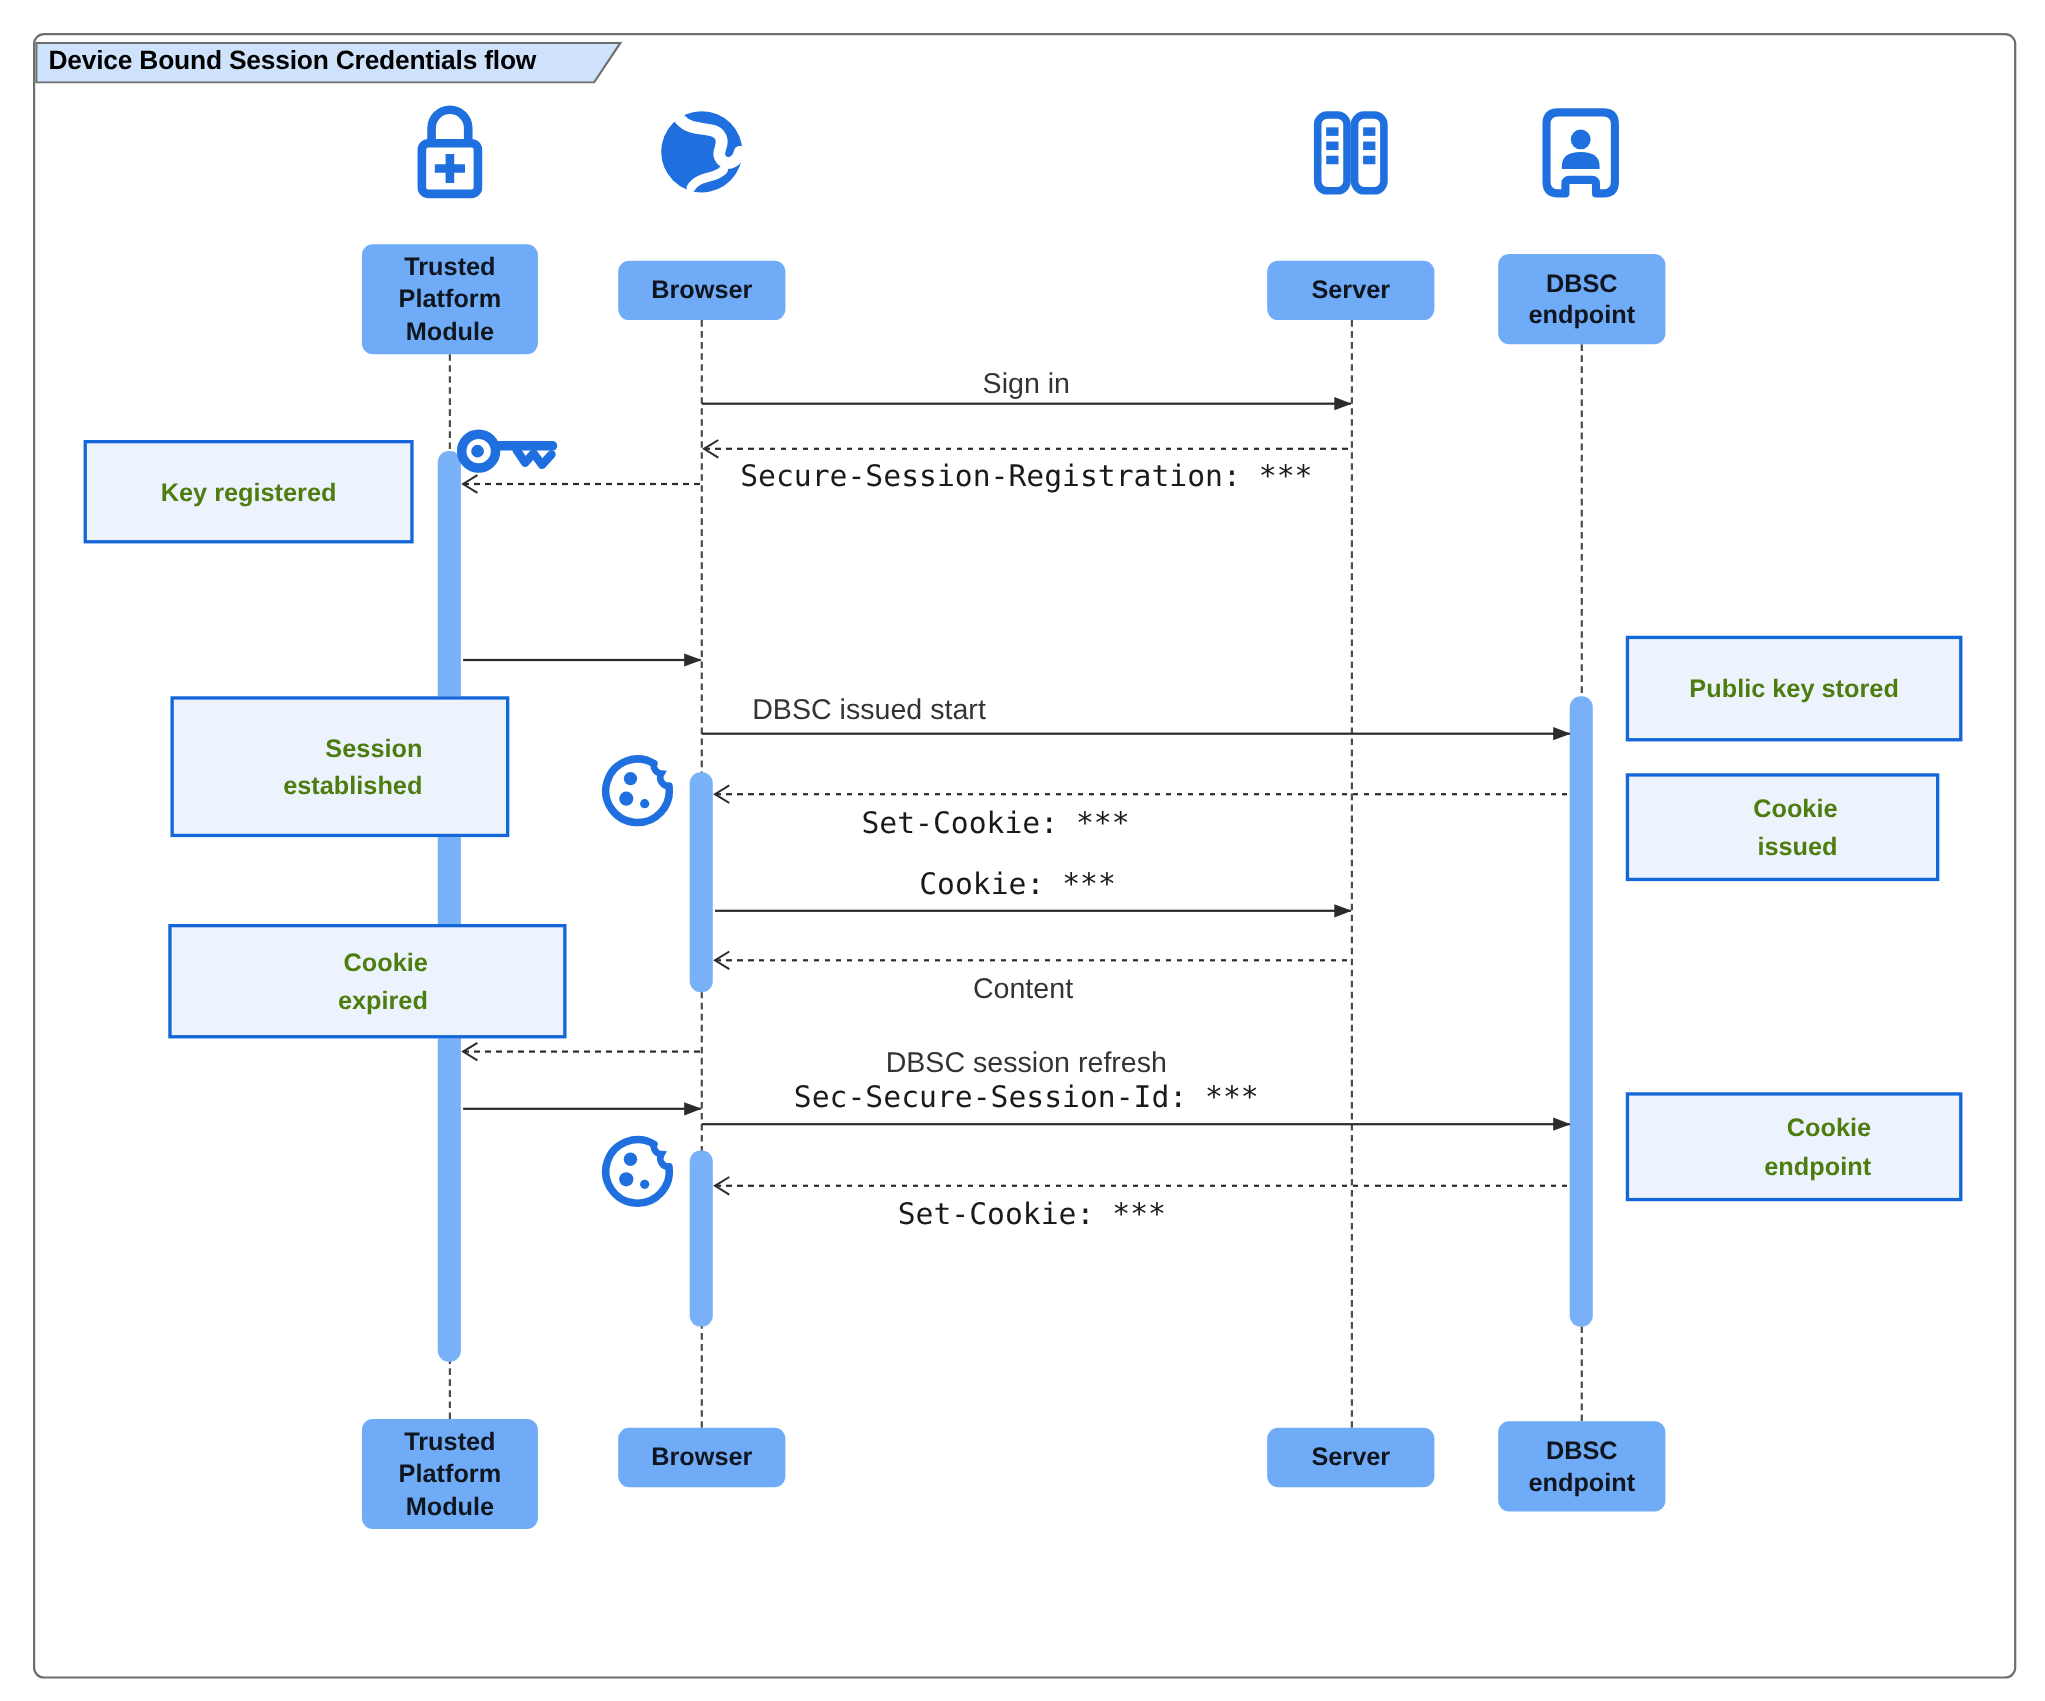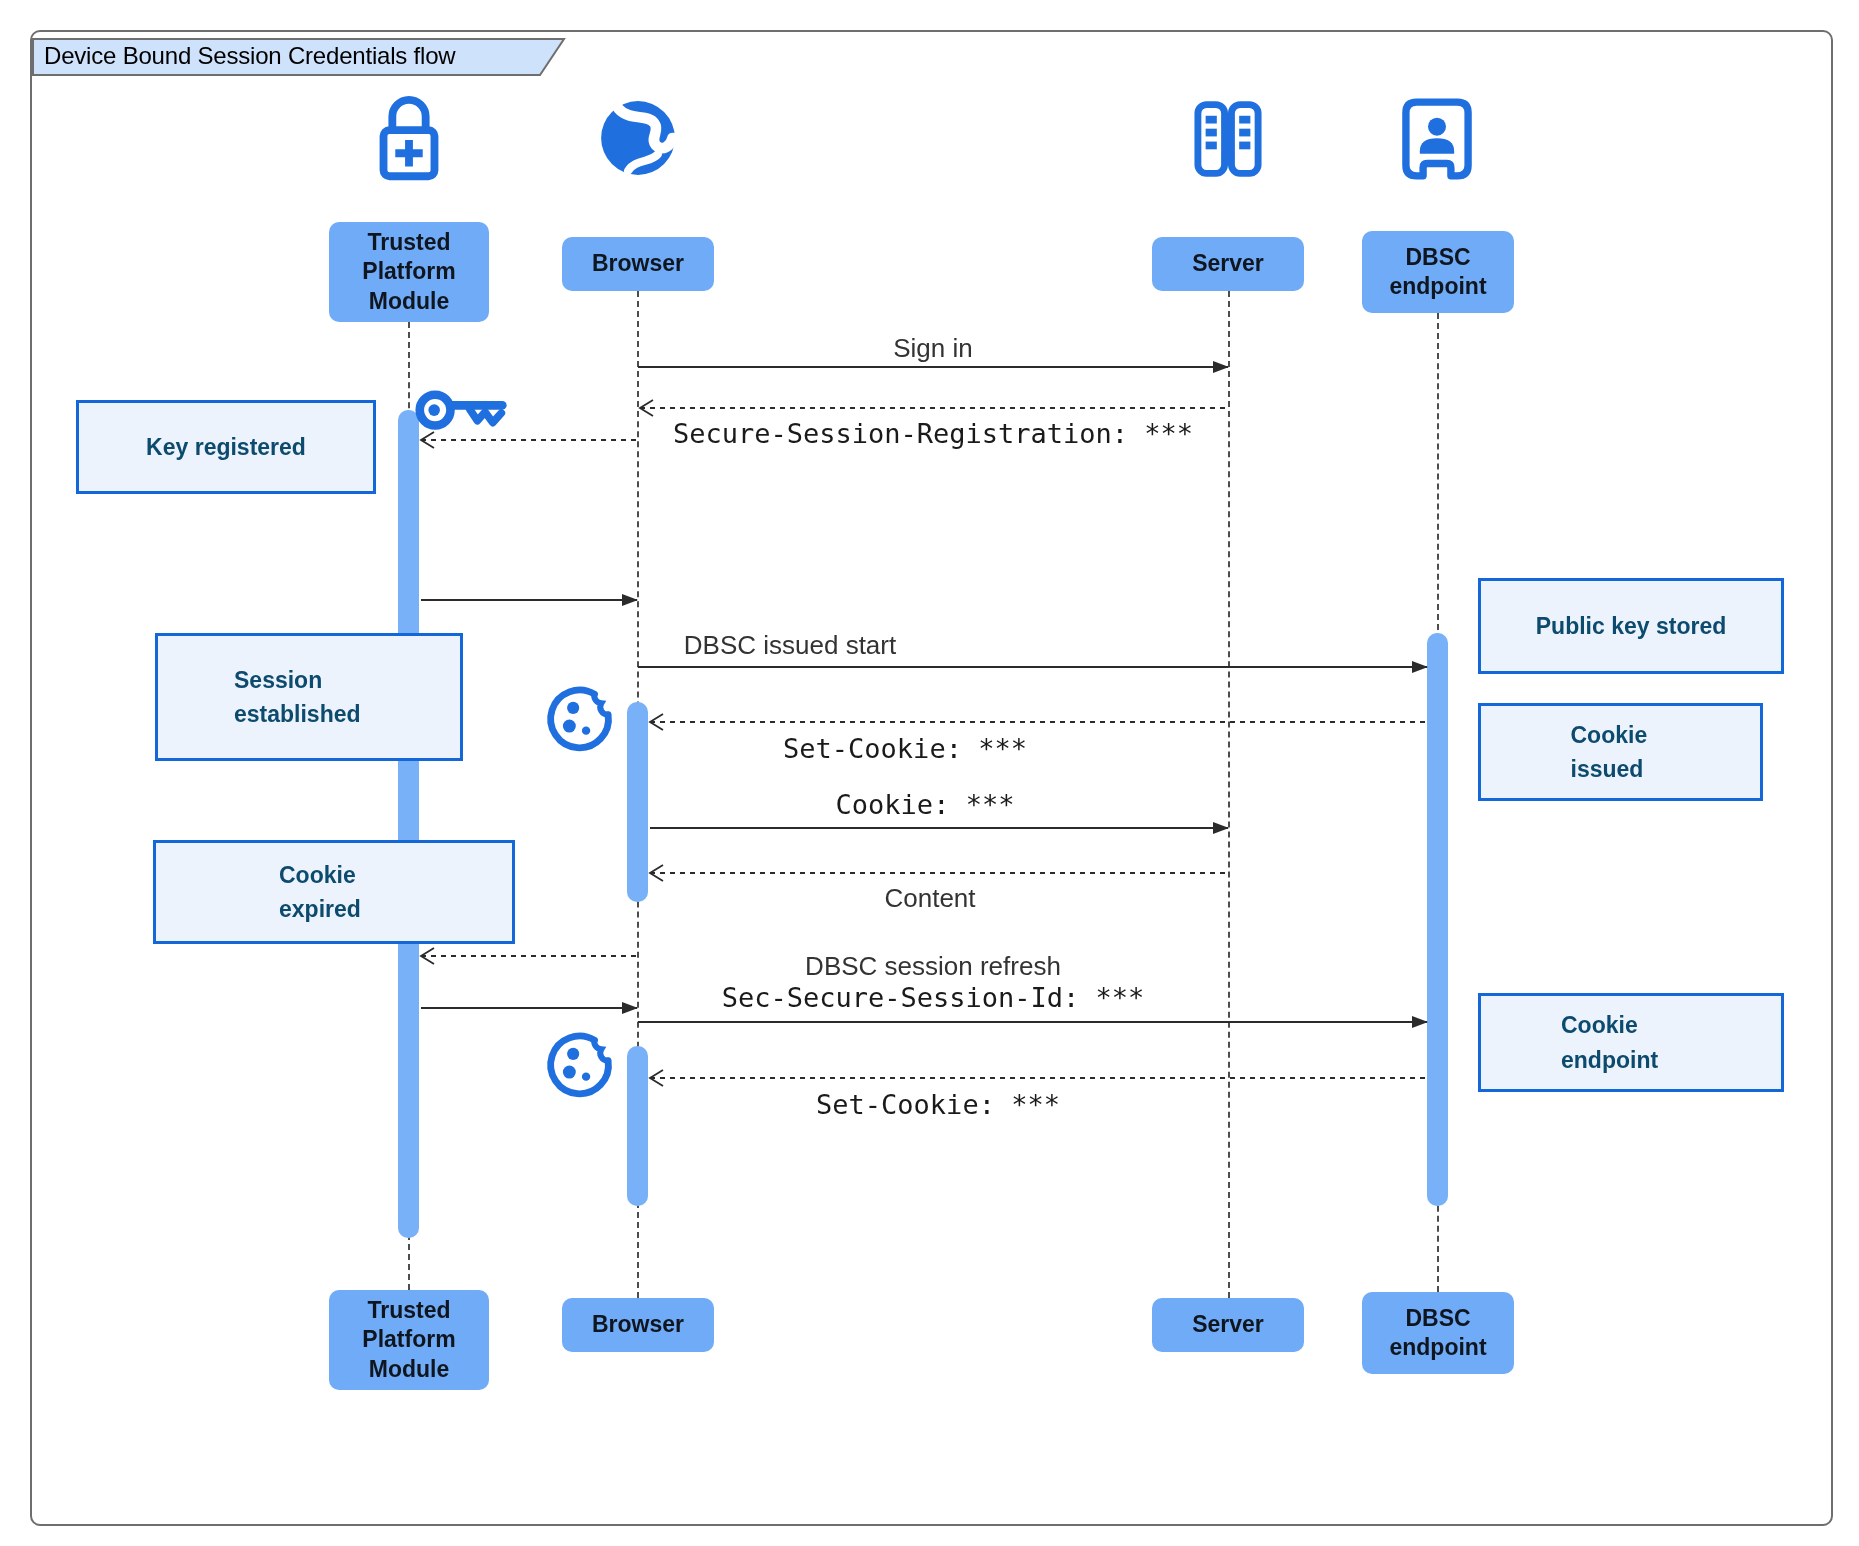--- a/index.html
+++ b/index.html
@@ -2,32 +2,32 @@
 <html><head>
 <meta charset="utf-8">
 <style>
   html,body{margin:0;padding:0;background:#ffffff;}
   #stage{position:relative;width:1859px;height:1546px;background:#ffffff;
          font-family:"Liberation Sans", sans-serif;overflow:hidden;}
   .frame{position:absolute;left:30px;top:30px;width:1799px;height:1492px;
          border:2px solid #6e6e6e;border-radius:10px;}
   .title-tab{position:absolute;left:32px;top:38px;width:534px;height:38px;}
   .title-tab svg{position:absolute;left:0;top:0;}
-  .title-tab span{position:absolute;left:12px;top:4px;font-size:24px;font-weight:normal;color:#000;
+  .title-tab span{position:absolute;left:12px;top:4px;font-size:24px;font-weight:bold;color:#000;
                   white-space:nowrap;letter-spacing:-0.2px;}
   .lifeline{position:absolute;width:0;border-left:2px dashed #4d4d4d;z-index:1;}
   .bar{position:absolute;width:21px;background:#79b1f8;border-radius:10px;z-index:2;}
   .actor-label{position:absolute;background:#6fabf6;border-radius:10px;display:flex;
                align-items:center;justify-content:center;text-align:center;
                font-weight:bold;font-size:23px;color:#10161f;line-height:1.28;z-index:4;}
   .actor-label span{display:block;}
   .icon{position:absolute;z-index:4;}
   .note{position:absolute;background:#edf3fd;border:3px solid #1467d8;display:flex;
-        align-items:center;justify-content:center;text-align:left;font-weight:bold;
-        font-size:23px;color:#0c4a6e;line-height:1.5;z-index:5;box-sizing:border-box;}
+        align-items:center;justify-content:center;text-align:right;font-weight:bold;
+        font-size:23px;color:#4d7c0f;line-height:1.5;z-index:5;box-sizing:border-box;}
   .note span{display:block;}
   .msg{position:absolute;height:0;z-index:3;}
   .line{position:absolute;left:0;right:0;top:-1px;height:2px;background:#2b2b2b;}
   .line.dashed{background:repeating-linear-gradient(90deg,#2b2b2b 0 5px,transparent 5px 10px);}
   .head-r{position:absolute;right:-1px;top:-6px;width:0;height:0;
           border-top:6px solid transparent;border-bottom:6px solid transparent;
           border-left:16px solid #2b2b2b;}
   .chev{position:absolute;left:-4px;top:-11px;}
   .mlabel{position:absolute;transform:translateX(-50%);white-space:nowrap;z-index:3;
           font-size:26px;color:#333;}

